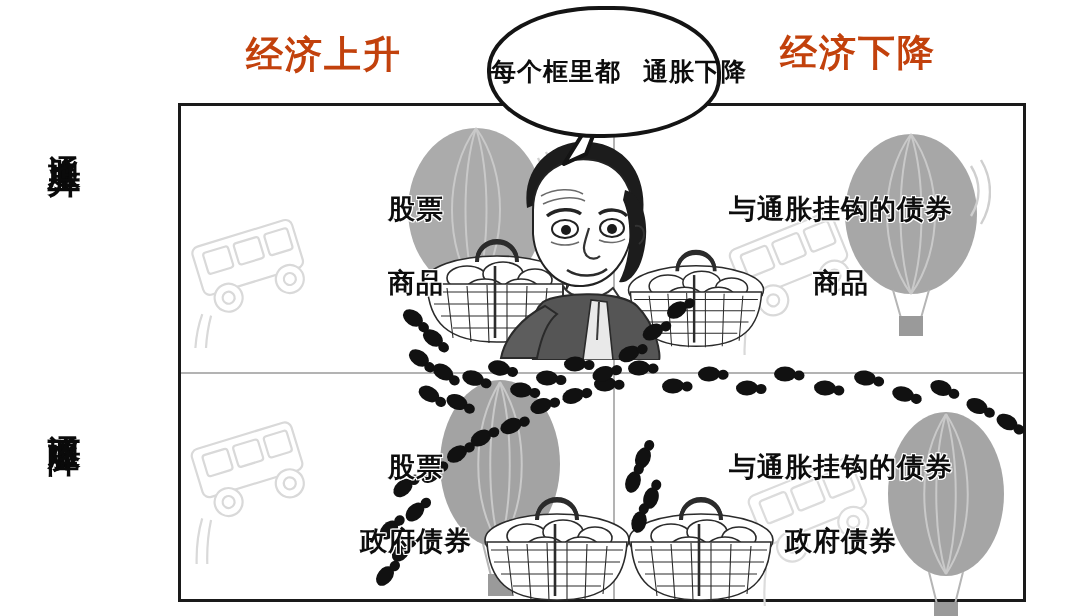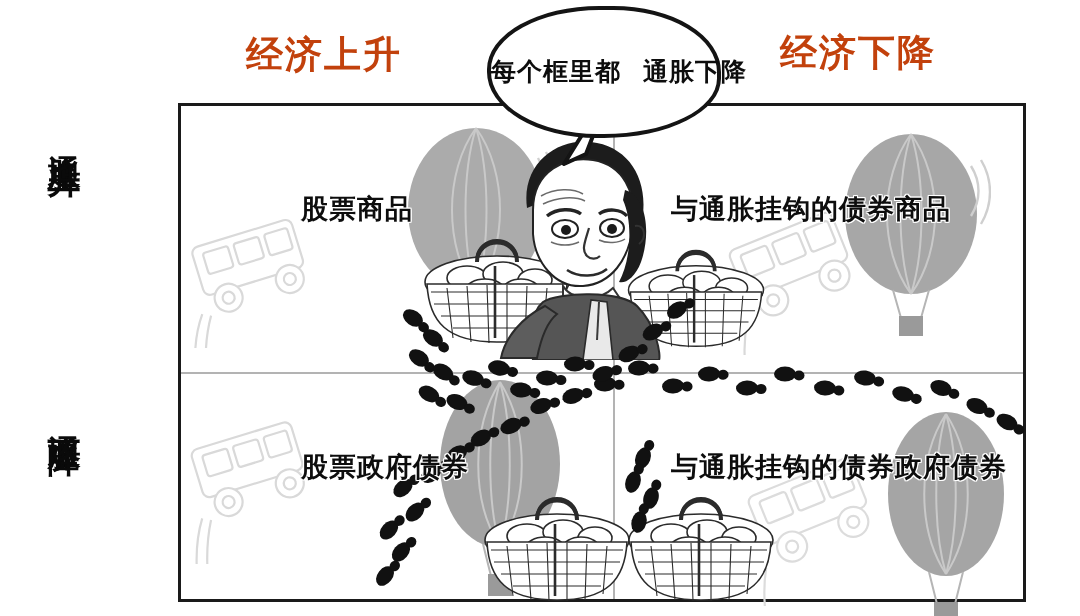--- a/index.html
+++ b/index.html
@@ -70,22 +70,24 @@
     width: 100%;
     height: 2px;
     background: #b3b3b3;
   }
 
   
   .quadrant {
     position: absolute;
     box-sizing: border-box;
     display: flex;
-    flex-direction: row;
+    flex-direction: column;
+    align-items: center;
     pointer-events: none;
+    gap: 33px;
   }
   .quadrant .asset {
     font-size: 27px;
     font-weight: 700;
     color: #0d0d0d;
     line-height: 1.52;
     white-space: nowrap;
     letter-spacing: 1px;
     text-shadow:
        1px 0 0 #fff, -1px 0 0 #fff, 0 1px 0 #fff, 0 -1px 0 #fff,

